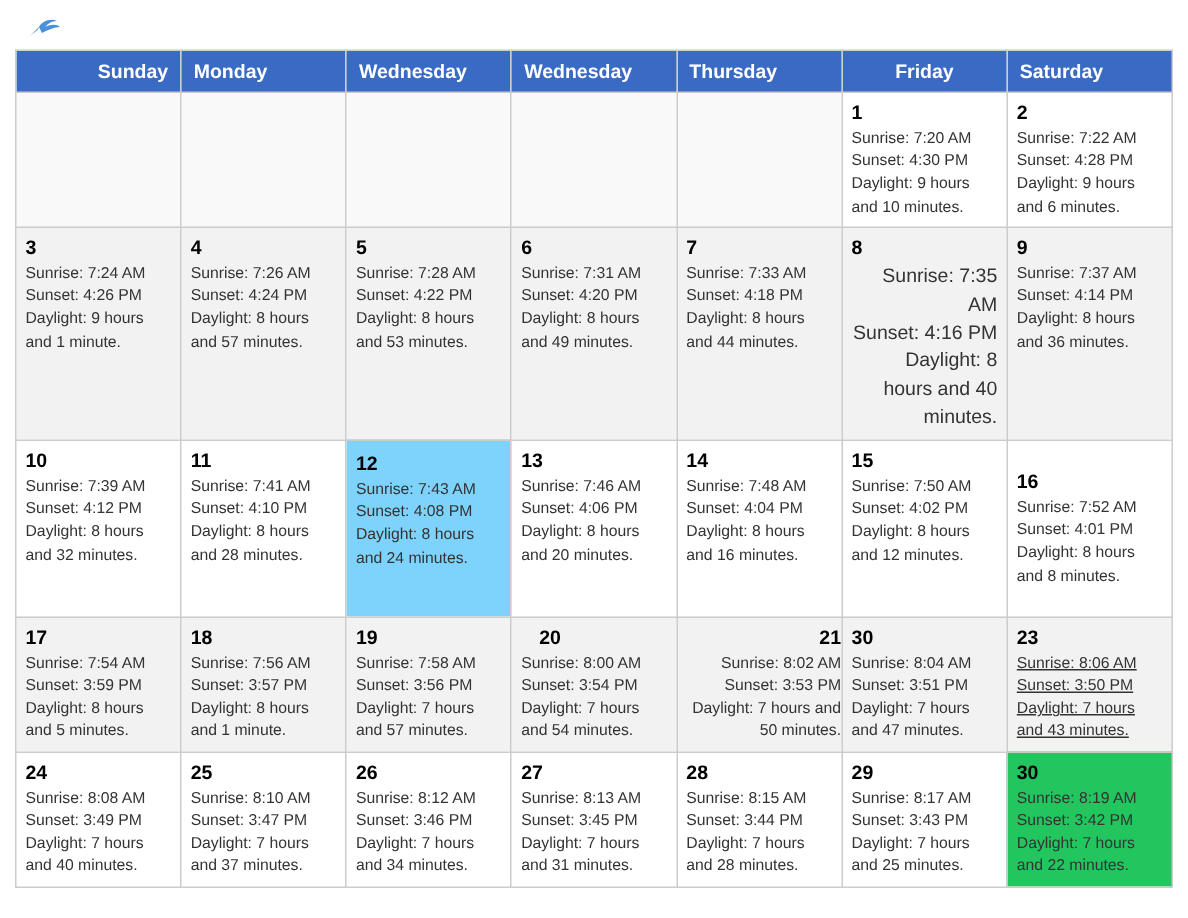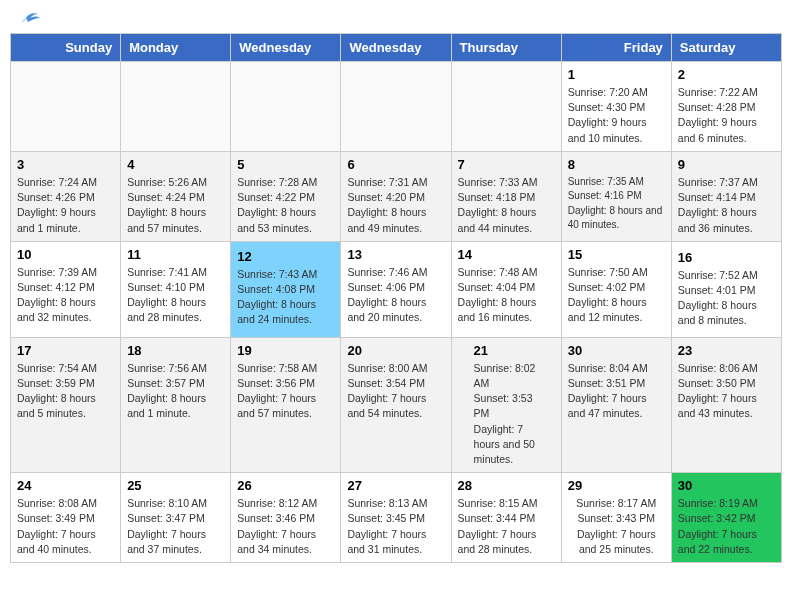--- a/index.html
+++ b/index.html
@@ -30,21 +30,21 @@
 </div>
 
 <table style="width: calc(100% - 20px); margin: 0 10px 10px 10px; border-collapse: collapse;">
   <thead>
     <tr id="header-row">
         <th style="background: rgb(58, 107, 196); color: white; text-align: right; padding: 6px 8px; font-size: 13px; border: 1px solid rgb(204, 204, 204); font-weight: bold;">Sunday</th>
         <th style="background: rgb(58, 107, 196); color: white; text-align: left; padding: 6px 8px; font-size: 13px; border: 1px solid rgb(204, 204, 204); font-weight: bold;">Monday</th>
         <th style="background: rgb(58, 107, 196); color: white; text-align: left; padding: 6px 8px; font-size: 13px; border: 1px solid rgb(204, 204, 204); font-weight: bold;">Wednesday</th>
         <th style="background: rgb(58, 107, 196); color: white; text-align: left; padding: 6px 8px; font-size: 13px; border: 1px solid rgb(204, 204, 204); font-weight: bold;">Wednesday</th>
         <th style="background: rgb(58, 107, 196); color: white; text-align: left; padding: 6px 8px; font-size: 13px; border: 1px solid rgb(204, 204, 204); font-weight: bold;">Thursday</th>
-        <th style="background: rgb(58, 107, 196); color: white; text-align: right; padding: 6px 8px; font-size: 13px; border: 1px solid rgb(204, 204, 204); font-weight: bold;">Friday</th>
+        <th style="background: rgb(58, 107, 196); color: white; text-align: center; padding: 6px 8px; font-size: 13px; border: 1px solid rgb(204, 204, 204); font-weight: bold;">Friday</th>
         <th style="background: rgb(58, 107, 196); color: white; text-align: left; padding: 6px 8px; font-size: 13px; border: 1px solid rgb(204, 204, 204); font-weight: bold;">Saturday</th>
       </tr>
   </thead>
   <tbody id="calendar-body">
       <tr>
         <td style="border: 1px solid rgb(204, 204, 204); vertical-align: top; padding: 5px 6px; font-size: 10.5px; width: 14.2857%; min-height: 85px; background: rgb(249, 249, 249);"></td>
         <td style="border: 1px solid rgb(204, 204, 204); vertical-align: top; padding: 5px 6px; font-size: 10.5px; width: 14.2857%; min-height: 85px; background: rgb(249, 249, 249);"></td>
         <td style="border: 1px solid rgb(204, 204, 204); vertical-align: top; padding: 5px 6px; font-size: 10.5px; width: 14.2857%; min-height: 85px; background: rgb(249, 249, 249);"></td>
         <td style="border: 1px solid rgb(204, 204, 204); vertical-align: top; padding: 5px 6px; font-size: 10.5px; width: 14.2857%; min-height: 85px; background: rgb(249, 249, 249);"></td>
         <td style="border: 1px solid rgb(204, 204, 204); vertical-align: top; padding: 5px 6px; font-size: 10.5px; width: 14.2857%; min-height: 85px; background: rgb(249, 249, 249);"></td>
@@ -63,21 +63,21 @@
       </tr>
       <tr>
         <td style="border: 1px solid rgb(204, 204, 204); vertical-align: top; padding: 5px 6px; font-size: 10.5px; width: 14.2857%; min-height: 85px; background: rgb(242, 242, 242);">
           <div style="font-weight: bold; font-size: 13px; margin-bottom: 3px;">3</div>
           <div style="color: rgb(51, 51, 51); line-height: 1.45; font-size: 10.5px; white-space: pre-line;">Sunrise: 7:24 AM
 Sunset: 4:26 PM
 Daylight: 9 hours and 1 minute.</div>
         </td>
         <td style="border: 1px solid rgb(204, 204, 204); vertical-align: top; padding: 5px 6px; font-size: 10.5px; width: 14.2857%; min-height: 85px; background: rgb(242, 242, 242);">
           <div style="font-weight: bold; font-size: 13px; margin-bottom: 3px;">4</div>
-          <div style="color: rgb(51, 51, 51); line-height: 1.45; font-size: 10.5px; white-space: pre-line;">Sunrise: 5:26 AM
+          <div style="color: rgb(51, 51, 51); line-height: 1.45; font-size: 10.5px; white-space: pre-line;">Sunrise: 7:26 AM
 Sunset: 4:24 PM
 Daylight: 8 hours and 57 minutes.</div>
         </td>
         <td style="border: 1px solid rgb(204, 204, 204); vertical-align: top; padding: 5px 6px; font-size: 10.5px; width: 14.2857%; min-height: 85px; background: rgb(242, 242, 242);">
           <div style="font-weight: bold; font-size: 13px; margin-bottom: 3px;">5</div>
           <div style="color: rgb(51, 51, 51); line-height: 1.45; font-size: 10.5px; white-space: pre-line;">Sunrise: 7:28 AM
 Sunset: 4:22 PM
 Daylight: 8 hours and 53 minutes.</div>
         </td>
         <td style="border: 1px solid rgb(204, 204, 204); vertical-align: top; padding: 5px 6px; font-size: 10.5px; width: 14.2857%; min-height: 85px; background: rgb(242, 242, 242);">
@@ -87,21 +87,21 @@
 Daylight: 8 hours and 49 minutes.</div>
         </td>
         <td style="border: 1px solid rgb(204, 204, 204); vertical-align: top; padding: 5px 6px; font-size: 10.5px; width: 14.2857%; min-height: 85px; background: rgb(242, 242, 242);">
           <div style="font-weight: bold; font-size: 13px; margin-bottom: 3px;">7</div>
           <div style="color: rgb(51, 51, 51); line-height: 1.45; font-size: 10.5px; white-space: pre-line;">Sunrise: 7:33 AM
 Sunset: 4:18 PM
 Daylight: 8 hours and 44 minutes.</div>
         </td>
         <td style="border: 1px solid rgb(204, 204, 204); vertical-align: top; padding: 5px 6px; font-size: 10.5px; width: 14.2857%; min-height: 85px; background: rgb(242, 242, 242);">
           <div style="font-weight: bold; font-size: 13px; margin-bottom: 3px;">8</div>
-          <div style="color: rgb(51, 51, 51); line-height: 1.45; font-size: 10px; white-space: pre-line;">Sunrise: 7:35 AM
+          <div style="color: rgb(51, 51, 51); line-height: 1.45; font-size: 13px; white-space: pre-line; text-align: right;">Sunrise: 7:35 AM
 Sunset: 4:16 PM
 Daylight: 8 hours and 40 minutes.</div>
         </td>
         <td style="border: 1px solid rgb(204, 204, 204); vertical-align: top; padding: 5px 6px; font-size: 10.5px; width: 14.2857%; min-height: 85px; background: rgb(242, 242, 242);">
           <div style="font-weight: bold; font-size: 13px; margin-bottom: 3px;">9</div>
           <div style="color: rgb(51, 51, 51); line-height: 1.45; font-size: 10.5px; white-space: pre-line;">Sunrise: 7:37 AM
 Sunset: 4:14 PM
 Daylight: 8 hours and 36 minutes.</div>
         </td>
       </tr>
@@ -135,21 +135,21 @@
           <div style="color: rgb(51, 51, 51); line-height: 1.45; font-size: 10.5px; white-space: pre-line;">Sunrise: 7:48 AM
 Sunset: 4:04 PM
 Daylight: 8 hours and 16 minutes.</div>
         </td>
         <td style="border: 1px solid rgb(204, 204, 204); vertical-align: top; padding: 5px 6px; font-size: 10.5px; width: 14.2857%; min-height: 85px; background: rgb(255, 255, 255);">
           <div style="font-weight: bold; font-size: 13px; margin-bottom: 3px;">15</div>
           <div style="color: rgb(51, 51, 51); line-height: 1.45; font-size: 10.5px; white-space: pre-line;">Sunrise: 7:50 AM
 Sunset: 4:02 PM
 Daylight: 8 hours and 12 minutes.</div>
         </td>
-        <td style="border: 1px solid rgb(204, 204, 204); vertical-align: top; padding: 8px 6px; font-size: 10.5px; width: 14.2857%; min-height: 85px; background: rgb(255, 255, 255);">
+        <td style="border: 1px solid rgb(204, 204, 204); vertical-align: top; padding: 19px 6px; font-size: 10.5px; width: 14.2857%; min-height: 85px; background: rgb(255, 255, 255);">
           <div style="font-weight: bold; font-size: 13px; margin-bottom: 3px;">16</div>
           <div style="color: rgb(51, 51, 51); line-height: 1.45; font-size: 10.5px; white-space: pre-line;">Sunrise: 7:52 AM
 Sunset: 4:01 PM
 Daylight: 8 hours and 8 minutes.</div>
         </td>
       </tr>
       <tr>
         <td style="border: 1px solid rgb(204, 204, 204); vertical-align: top; padding: 5px 6px; font-size: 10.5px; width: 14.2857%; min-height: 85px; background: rgb(242, 242, 242);">
           <div style="font-weight: bold; font-size: 13px; margin-bottom: 3px;">17</div>
           <div style="color: rgb(51, 51, 51); line-height: 1.45; font-size: 10.5px; white-space: pre-line;">Sunrise: 7:54 AM
@@ -162,40 +162,40 @@
 Sunset: 3:57 PM
 Daylight: 8 hours and 1 minute.</div>
         </td>
         <td style="border: 1px solid rgb(204, 204, 204); vertical-align: top; padding: 5px 6px; font-size: 10.5px; width: 14.2857%; min-height: 85px; background: rgb(242, 242, 242);">
           <div style="font-weight: bold; font-size: 13px; margin-bottom: 3px;">19</div>
           <div style="color: rgb(51, 51, 51); line-height: 1.45; font-size: 10.5px; white-space: pre-line;">Sunrise: 7:58 AM
 Sunset: 3:56 PM
 Daylight: 7 hours and 57 minutes.</div>
         </td>
         <td style="border: 1px solid rgb(204, 204, 204); vertical-align: top; padding: 5px 6px; font-size: 10.5px; width: 14.2857%; min-height: 85px; background: rgb(242, 242, 242);">
-          <div style="font-weight: bold; font-size: 13px; margin-bottom: 3px;">20</div>
+          <div style="font-weight: bold; font-size: 13px; margin-bottom: 3px; margin-left: 12px;">20</div>
           <div style="color: rgb(51, 51, 51); line-height: 1.45; font-size: 10.5px; white-space: pre-line;">Sunrise: 8:00 AM
 Sunset: 3:54 PM
 Daylight: 7 hours and 54 minutes.</div>
         </td>
-        <td style="border: 1px solid rgb(204, 204, 204); vertical-align: top; padding: 5px 22px; font-size: 10.5px; width: 14.2857%; min-height: 85px; background: rgb(242, 242, 242);">
+        <td style="border: 1px solid rgb(204, 204, 204); vertical-align: top; padding: 5px 0; font-size: 10.5px; width: 14.2857%; min-height: 85px; background: rgb(242, 242, 242); text-align: right;">
           <div style="font-weight: bold; font-size: 13px; margin-bottom: 3px;">21</div>
           <div style="color: rgb(51, 51, 51); line-height: 1.45; font-size: 10.5px; white-space: pre-line;">Sunrise: 8:02 AM
 Sunset: 3:53 PM
 Daylight: 7 hours and 50 minutes.</div>
         </td>
         <td style="border: 1px solid rgb(204, 204, 204); vertical-align: top; padding: 5px 6px; font-size: 10.5px; width: 14.2857%; min-height: 85px; background: rgb(242, 242, 242);">
           <div style="font-weight: bold; font-size: 13px; margin-bottom: 3px;">30</div>
           <div style="color: rgb(51, 51, 51); line-height: 1.45; font-size: 10.5px; white-space: pre-line;">Sunrise: 8:04 AM
 Sunset: 3:51 PM
 Daylight: 7 hours and 47 minutes.</div>
         </td>
         <td style="border: 1px solid rgb(204, 204, 204); vertical-align: top; padding: 5px 6px; font-size: 10.5px; width: 14.2857%; min-height: 85px; background: rgb(242, 242, 242);">
           <div style="font-weight: bold; font-size: 13px; margin-bottom: 3px;">23</div>
-          <div style="color: rgb(51, 51, 51); line-height: 1.45; font-size: 10.5px; white-space: pre-line;">Sunrise: 8:06 AM
+          <div style="color: rgb(51, 51, 51); line-height: 1.45; font-size: 10.5px; white-space: pre-line; text-decoration: underline;">Sunrise: 8:06 AM
 Sunset: 3:50 PM
 Daylight: 7 hours and 43 minutes.</div>
         </td>
       </tr>
       <tr>
         <td style="border: 1px solid rgb(204, 204, 204); vertical-align: top; padding: 5px 6px; font-size: 10.5px; width: 14.2857%; min-height: 85px; background: rgb(255, 255, 255);">
           <div style="font-weight: bold; font-size: 13px; margin-bottom: 3px;">24</div>
           <div style="color: rgb(51, 51, 51); line-height: 1.45; font-size: 10.5px; white-space: pre-line;">Sunrise: 8:08 AM
 Sunset: 3:49 PM
 Daylight: 7 hours and 40 minutes.</div>
@@ -219,21 +219,21 @@
 Daylight: 7 hours and 31 minutes.</div>
         </td>
         <td style="border: 1px solid rgb(204, 204, 204); vertical-align: top; padding: 5px 6px; font-size: 10.5px; width: 14.2857%; min-height: 85px; background: rgb(255, 255, 255);">
           <div style="font-weight: bold; font-size: 13px; margin-bottom: 3px;">28</div>
           <div style="color: rgb(51, 51, 51); line-height: 1.45; font-size: 10.5px; white-space: pre-line;">Sunrise: 8:15 AM
 Sunset: 3:44 PM
 Daylight: 7 hours and 28 minutes.</div>
         </td>
         <td style="border: 1px solid rgb(204, 204, 204); vertical-align: top; padding: 5px 6px; font-size: 10.5px; width: 14.2857%; min-height: 85px; background: rgb(255, 255, 255);">
           <div style="font-weight: bold; font-size: 13px; margin-bottom: 3px;">29</div>
-          <div style="color: rgb(51, 51, 51); line-height: 1.45; font-size: 10.5px; white-space: pre-line; text-align: center;">Sunrise: 8:17 AM
+          <div style="color: rgb(51, 51, 51); line-height: 1.45; font-size: 10.5px; white-space: pre-line;">Sunrise: 8:17 AM
 Sunset: 3:43 PM
 Daylight: 7 hours and 25 minutes.</div>
         </td>
         <td style="border: 1px solid rgb(204, 204, 204); vertical-align: top; padding: 5px 6px; font-size: 10.5px; width: 14.2857%; min-height: 85px; background: #22c55e;">
           <div style="font-weight: bold; font-size: 13px; margin-bottom: 3px;">30</div>
           <div style="color: rgb(51, 51, 51); line-height: 1.45; font-size: 10.5px; white-space: pre-line;">Sunrise: 8:19 AM
 Sunset: 3:42 PM
 Daylight: 7 hours and 22 minutes.</div>
         </td>
       </tr>

